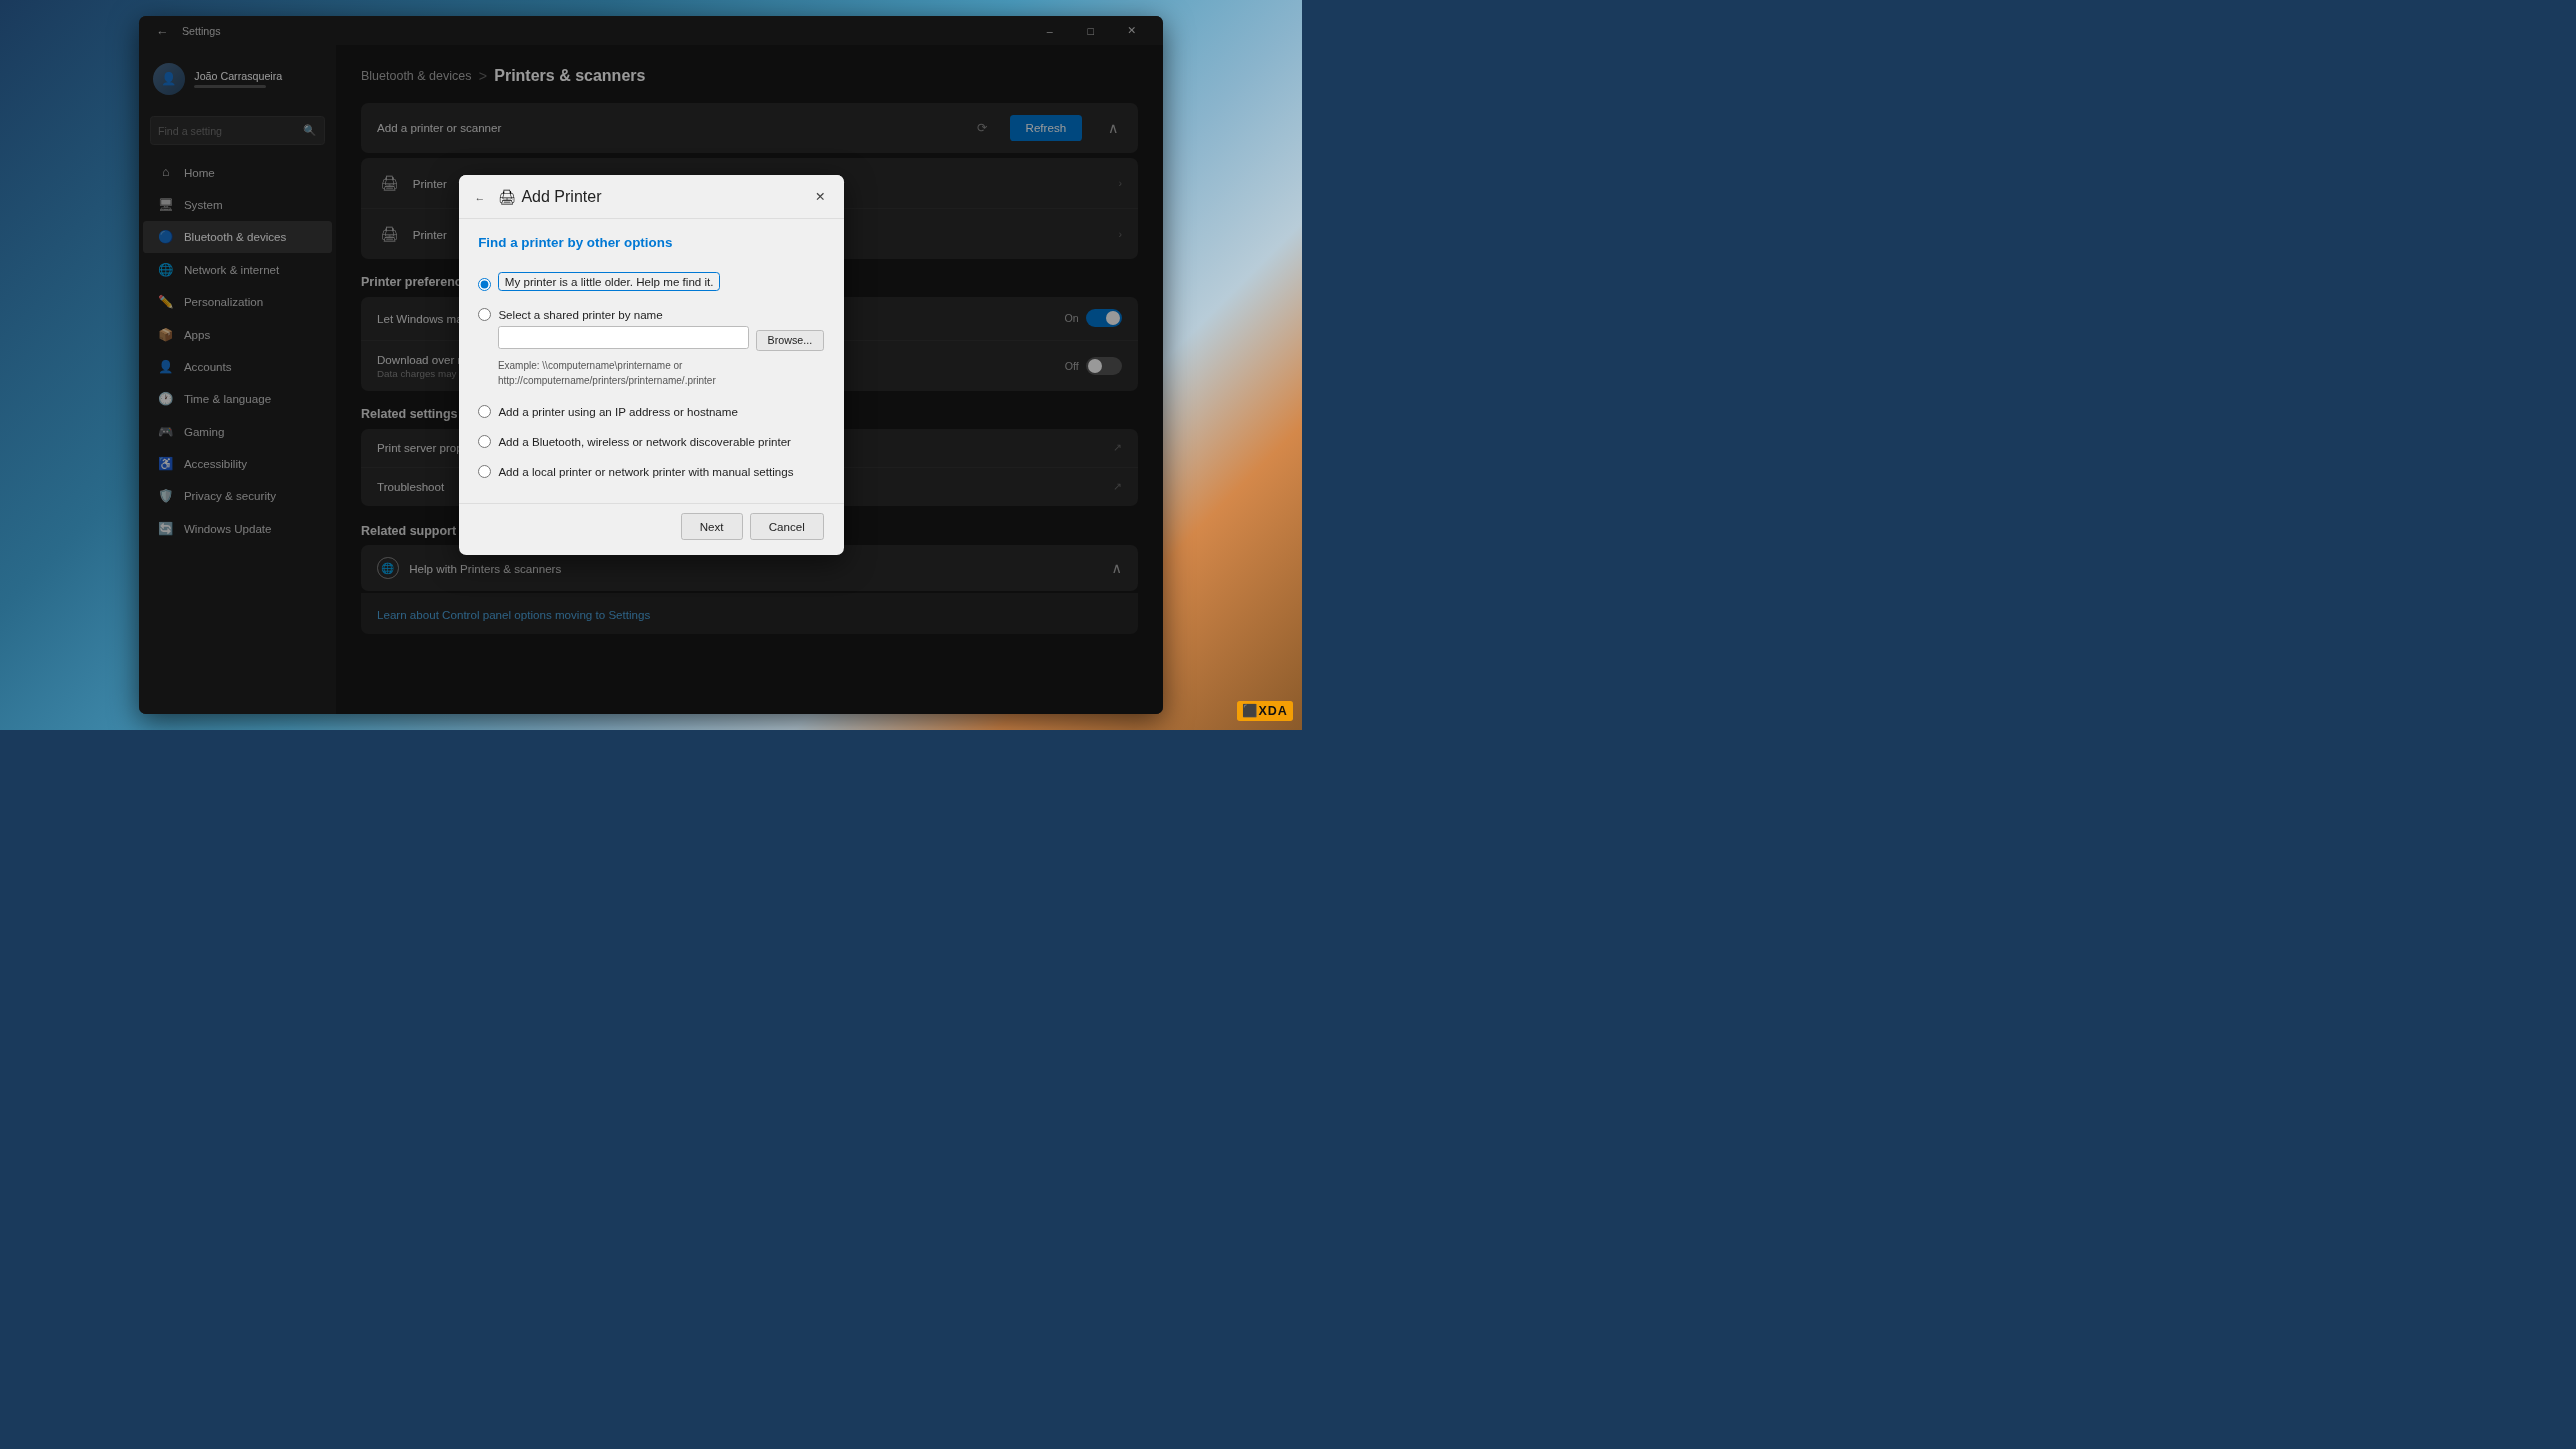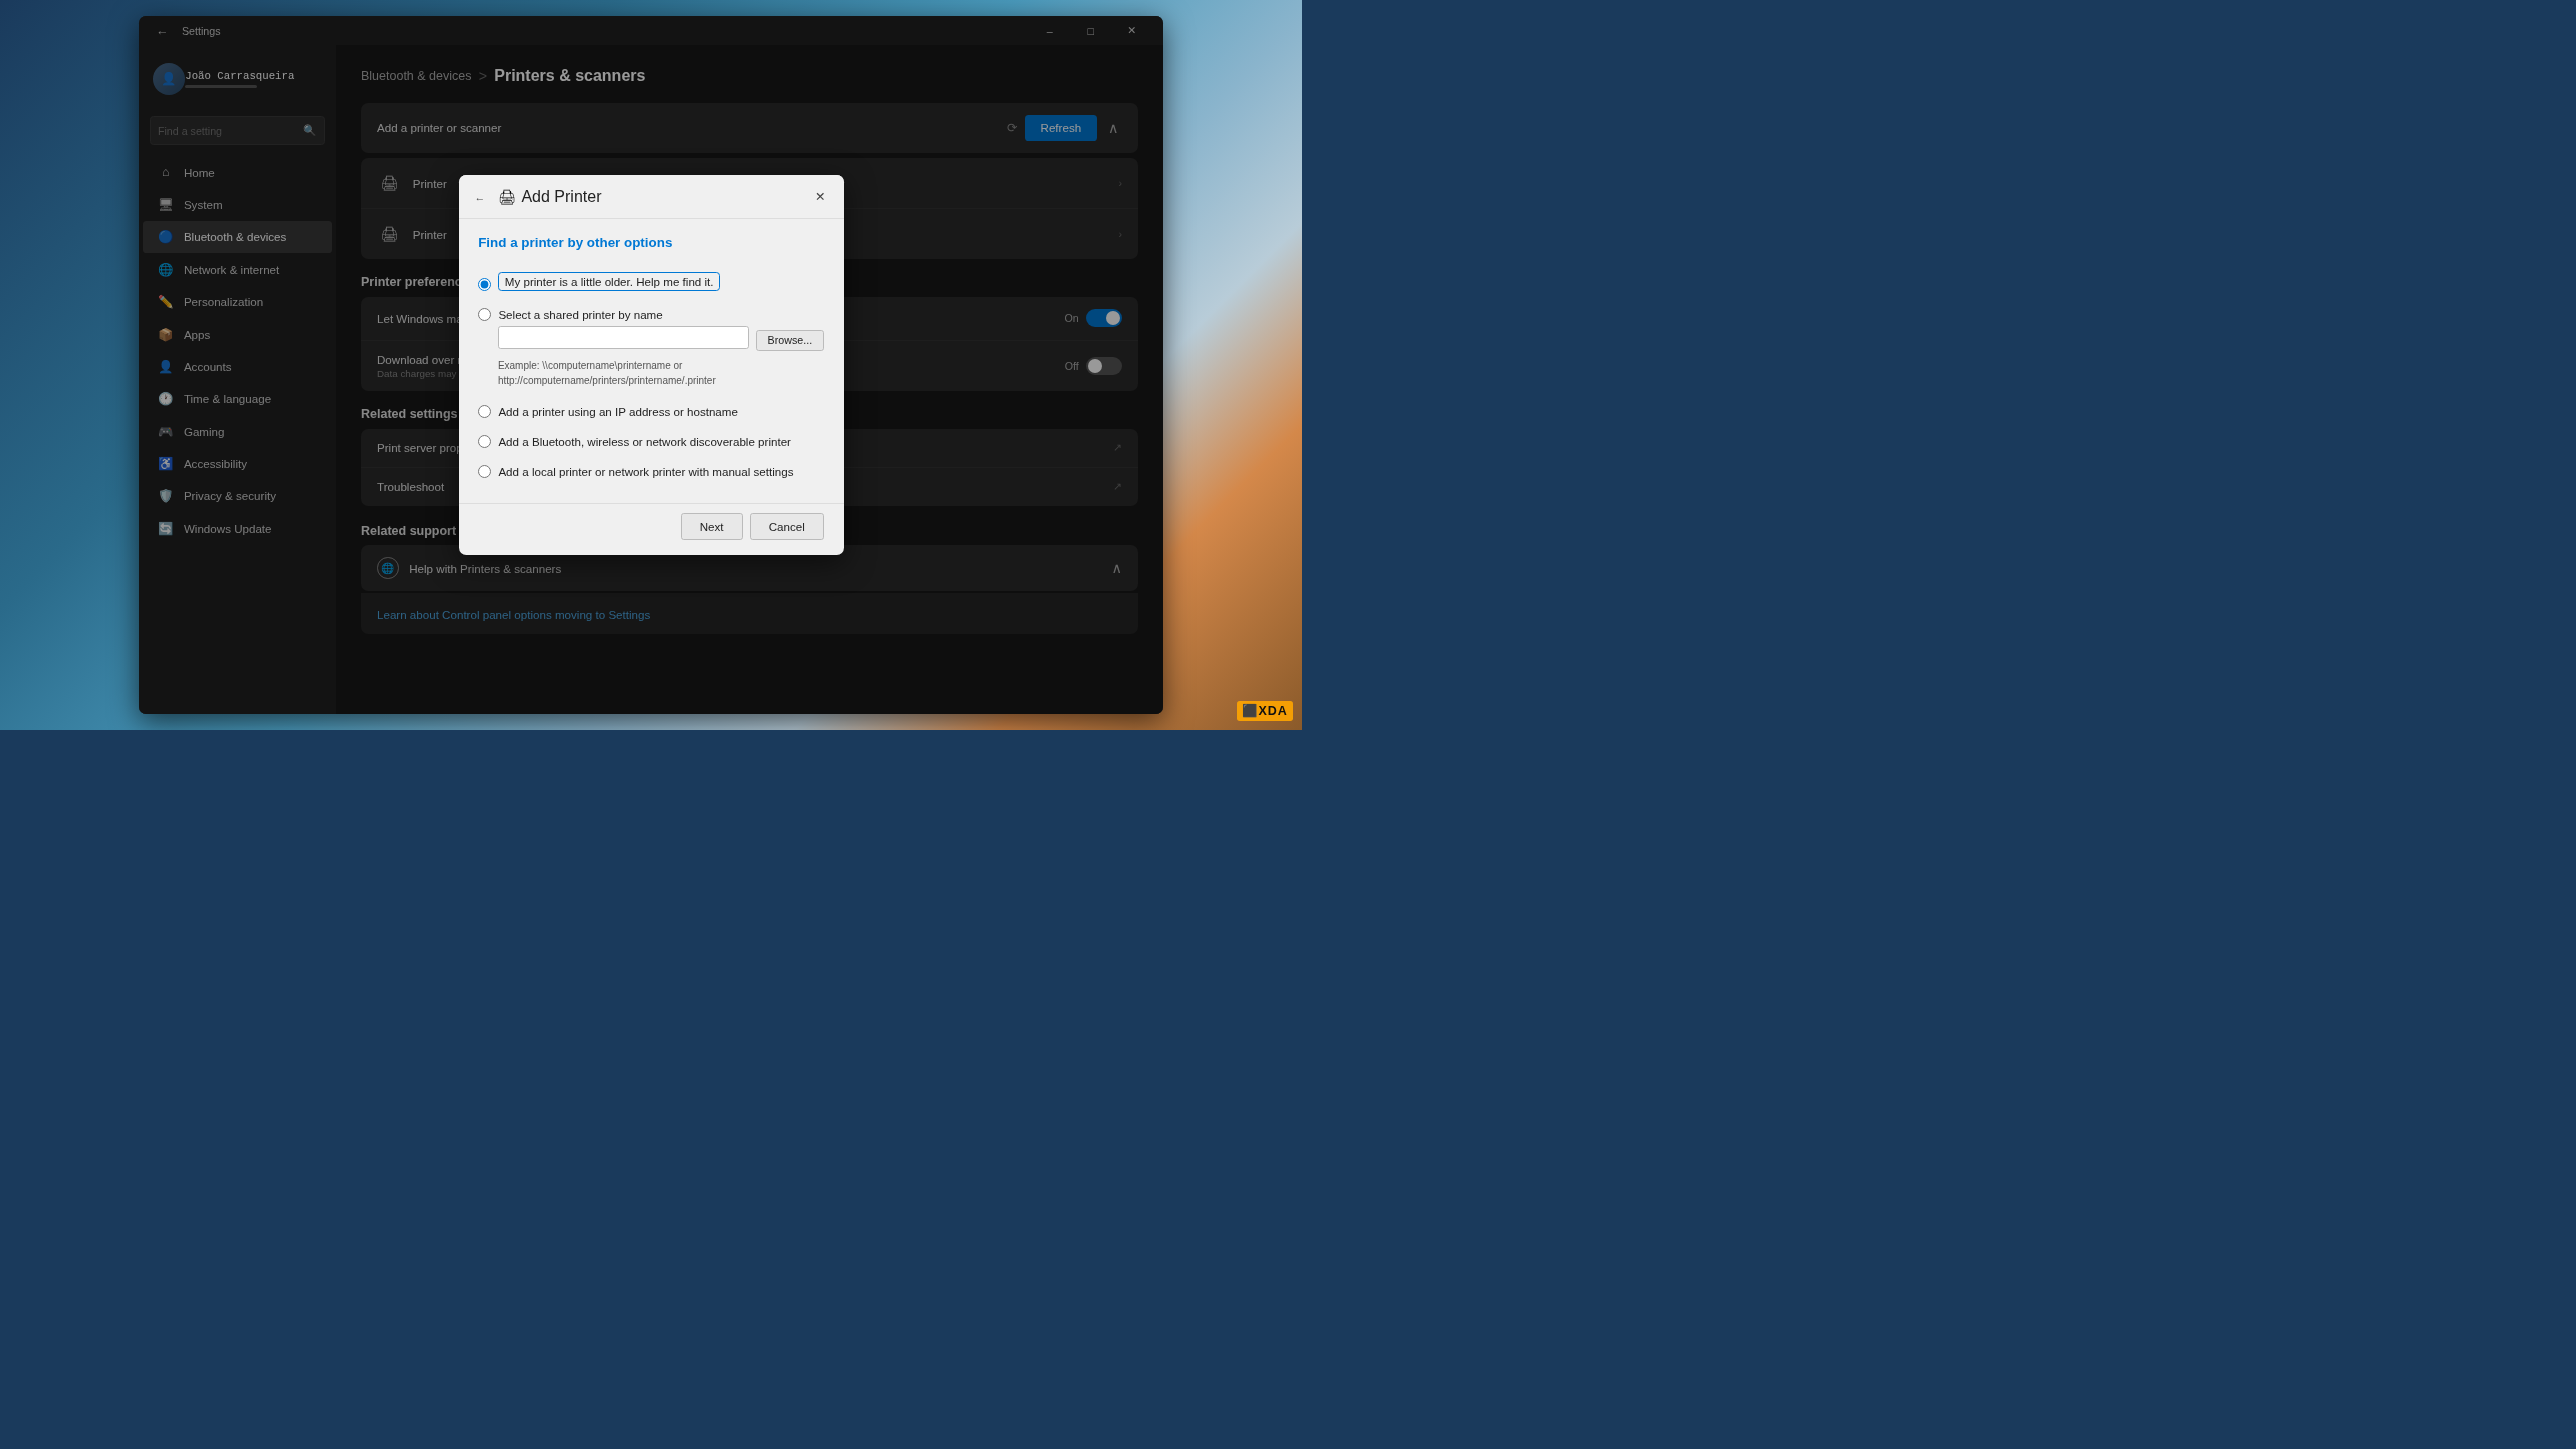--- a/index.html
+++ b/index.html
@@ -113,21 +113,21 @@
       overflow: hidden;
       flex-shrink: 0;
       display: flex;
       align-items: center;
       justify-content: center;
       font-size: 12.5px;
       color: white;
     }
 
     .user-info {
-      font-family: Liberation Mono, monospace;
+      margin-left: 9px;
     }
 
     .user-name {
       font-size: 10.7px;
       color: #fff;
       font-weight: 500;
     }
 
     .user-bar {
       width: 72px;
@@ -208,20 +208,21 @@
 
     .breadcrumb-item { cursor: pointer; }
     .breadcrumb-item.current { color: #fff; font-weight: 700; font-size: 16px; }
     .breadcrumb-sep { color: #666; font-size: 14.3px; }
 
     .section-card {
       background: #2a2a2a;
       border-radius: 7.2px;
       margin-bottom: 5.4px;
       overflow: hidden;
+      gap: 15px;
     }
 
     .section-row {
       display: flex;
       align-items: center;
       padding: 12.5px 16px;
       border-bottom: 0.9px solid #333;
       color: #ccc;
       font-size: 11.6px;
       cursor: pointer;

